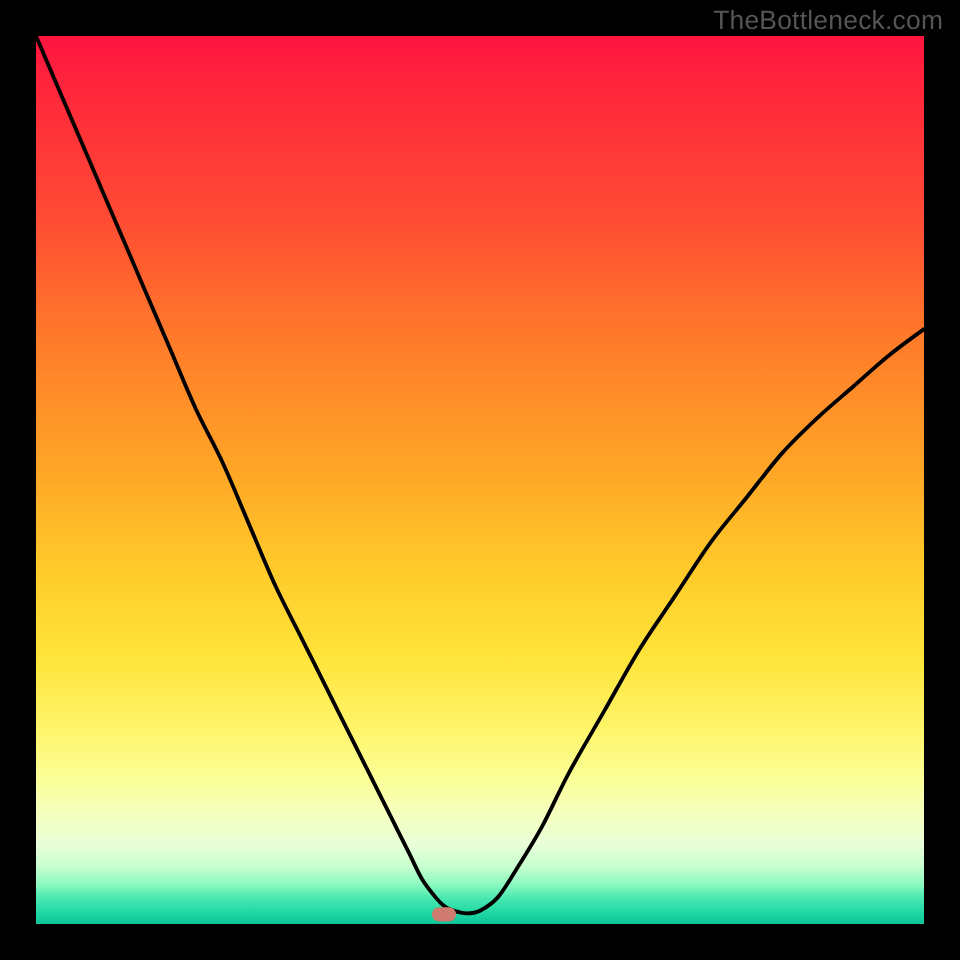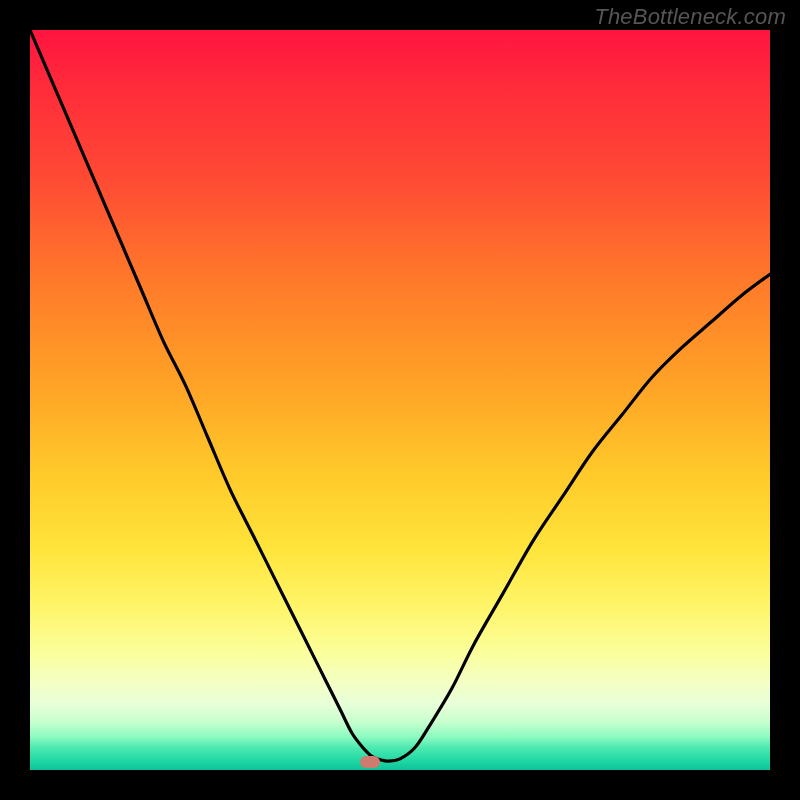--- a/index.html
+++ b/index.html
@@ -9,21 +9,20 @@
     height: 800px;
     background: #000;
     font-family: Arial, Helvetica, sans-serif;
     overflow: hidden;
   }
   .frame {
     position: relative;
     width: 800px;
     height: 800px;
     background: #000;
-    font-style: italic;
   }
   .watermark {
     position: absolute;
     top: 4px;
     right: 14px;
     color: #555;
     font-size: 22px;
     font-weight: 500;
     letter-spacing: 0.2px;
     user-select: none;

